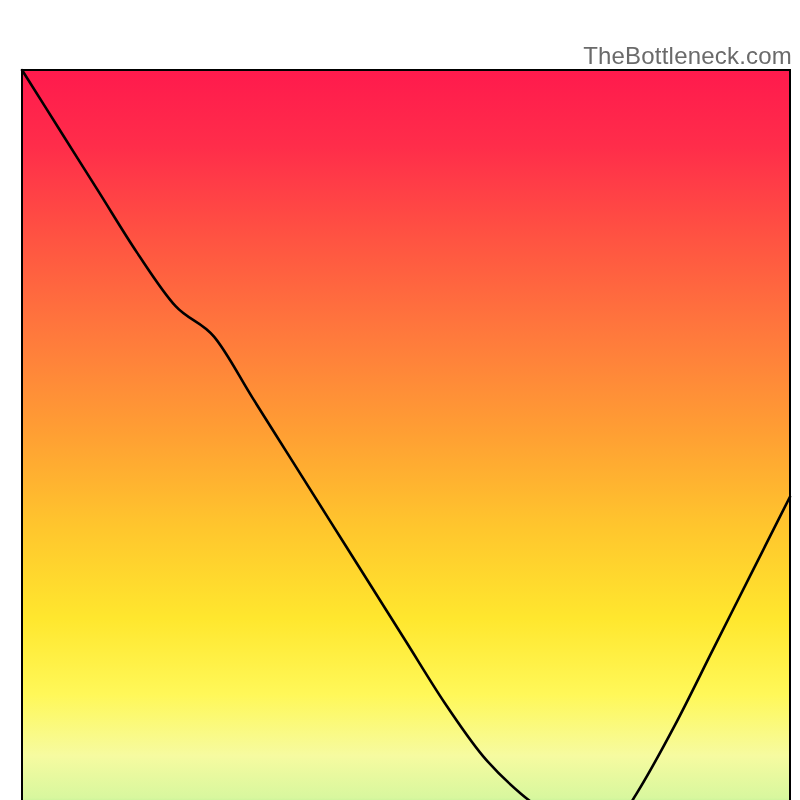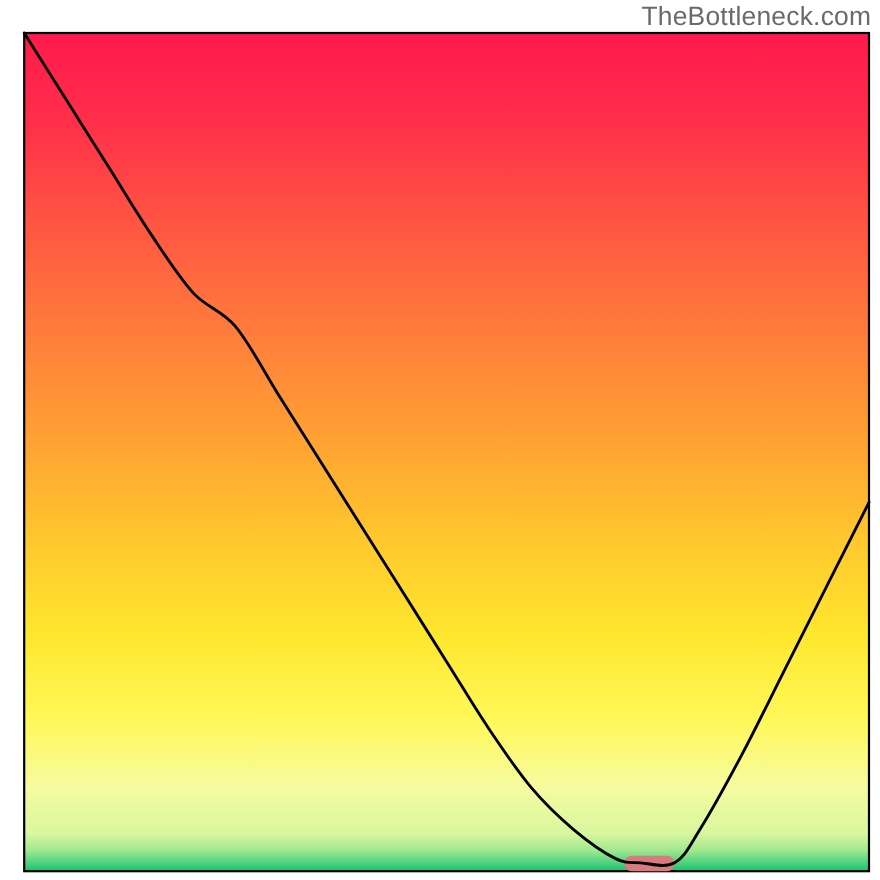--- a/index.html
+++ b/index.html
@@ -7,20 +7,21 @@
     padding: 0;
     width: 800px;
     height: 800px;
     background: #ffffff;
     font-family: Arial, Helvetica, sans-serif;
   }
   .canvas {
     position: relative;
     width: 800px;
     height: 580px;
+    margin-top: 40px;
   }
   .watermark {
     position: absolute;
     top: 2px;
     right: 8px;
     font-size: 24px;
     font-weight: 500;
     color: #6a6a6a;
     letter-spacing: 0.2px;
   }

